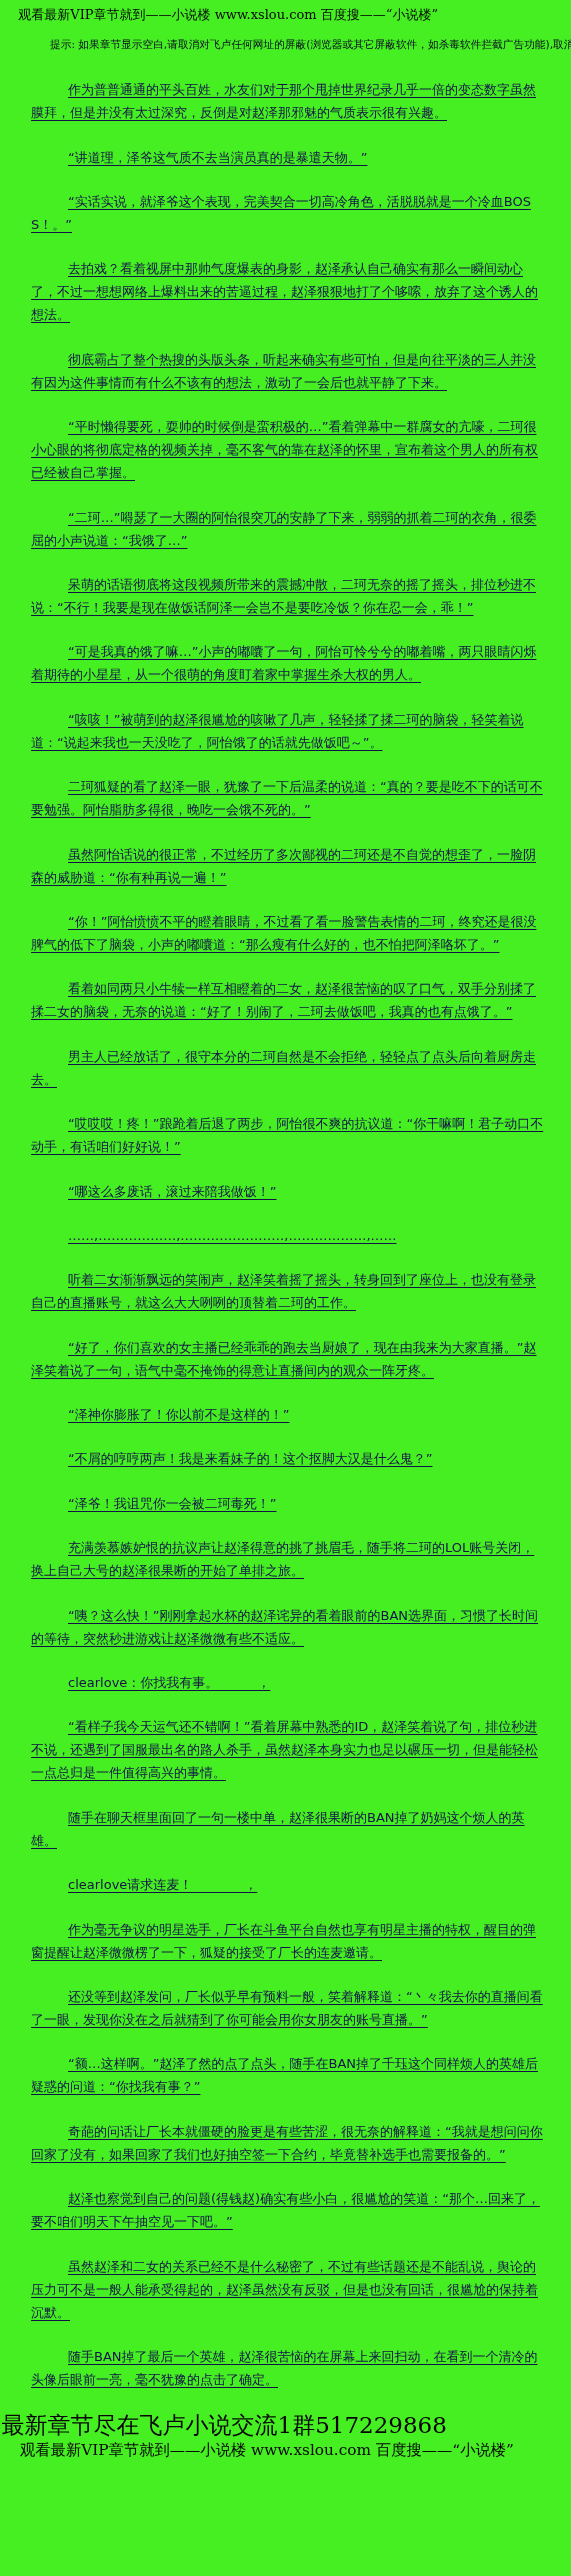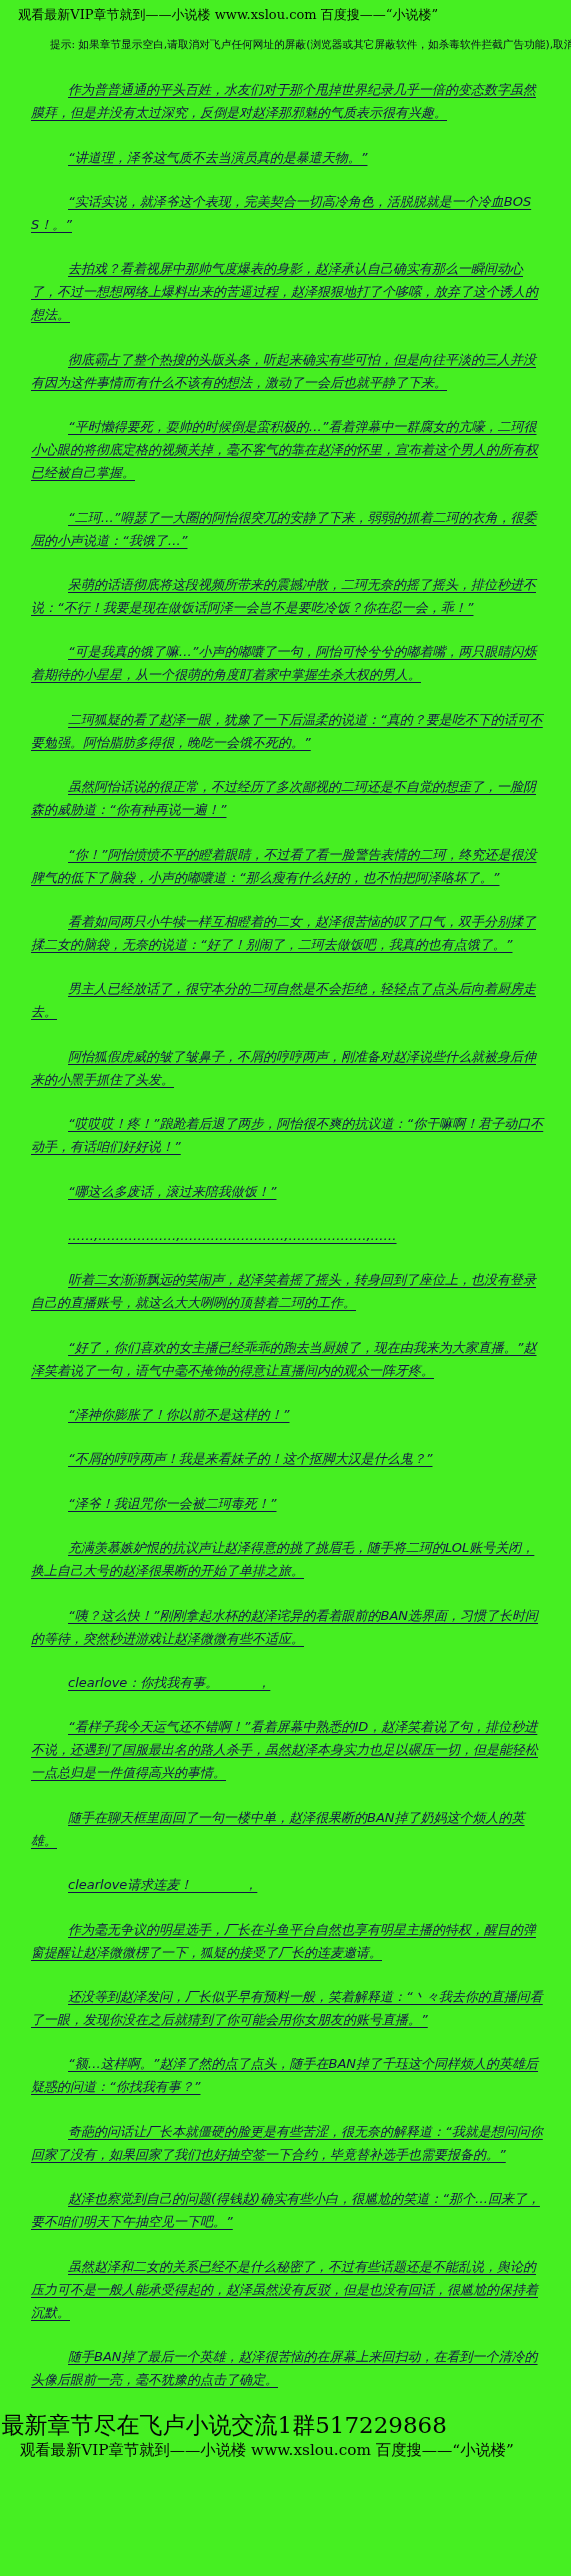--- a/index.html
+++ b/index.html
@@ -30,21 +30,20 @@
     margin: 13.7px 0 0 50px;
     font-size: 10.7px;
     line-height: 13px;
     color: #0a0a20;
     white-space: nowrap;
     overflow: hidden;
   }
   .content {
     margin-top: 27px;
     padding: 0 25px 0 31px;
-    font-style: italic;
   }
   .content p.para {
     margin: 21.4px 0;
     font-size: 13px;
     line-height: 23px;
     text-indent: 37px;
     color: #131347;
     text-decoration: underline;
     text-underline-offset: 3.1px;
     word-break: break-all;
@@ -80,26 +79,26 @@
   <div class="content">
       <p class="para">作为普普通通的平头百姓，水友们对于那个甩掉世界纪录几乎一倍的变态数字虽然膜拜，但是并没有太过深究，反倒是对赵泽那邪魅的气质表示很有兴趣。</p>
       <p class="para">“讲道理，泽爷这气质不去当演员真的是暴遣天物。”</p>
       <p class="para">“实话实说，就泽爷这个表现，完美契合一切高冷角色，活脱脱就是一个冷血BOSS！。”</p>
       <p class="para">去拍戏？看着视屏中那帅气度爆表的身影，赵泽承认自己确实有那么一瞬间动心了，不过一想想网络上爆料出来的苦逼过程，赵泽狠狠地打了个哆嗦，放弃了这个诱人的想法。</p>
       <p class="para">彻底霸占了整个热搜的头版头条，听起来确实有些可怕，但是向往平淡的三人并没有因为这件事情而有什么不该有的想法，激动了一会后也就平静了下来。</p>
       <p class="para">“平时懒得要死，耍帅的时候倒是蛮积极的…”看着弹幕中一群腐女的亢嚎，二珂很小心眼的将彻底定格的视频关掉，毫不客气的靠在赵泽的怀里，宣布着这个男人的所有权已经被自己掌握。</p>
       <p class="para">“二珂…”嘚瑟了一大圈的阿怡很突兀的安静了下来，弱弱的抓着二珂的衣角，很委屈的小声说道：“我饿了…”</p>
       <p class="para">呆萌的话语彻底将这段视频所带来的震撼冲散，二珂无奈的摇了摇头，排位秒进不说：“不行！我要是现在做饭话阿泽一会岂不是要吃冷饭？你在忍一会，乖！”</p>
       <p class="para">“可是我真的饿了嘛…”小声的嘟囔了一句，阿怡可怜兮兮的嘟着嘴，两只眼睛闪烁着期待的小星星，从一个很萌的角度盯着家中掌握生杀大权的男人。</p>
+      <p class="para">“咳咳！”被萌到的赵泽很尴尬的咳嗽了几声，轻轻揉了揉二珂的脑袋，轻笑着说道：“说起来我也一天没吃了，阿怡饿了的话就先做饭吧～”。</p>
       <p class="para">二珂狐疑的看了赵泽一眼，犹豫了一下后温柔的说道：“真的？要是吃不下的话可不要勉强。阿怡脂肪多得很，晚吃一会饿不死的。”</p>
       <p class="para">虽然阿怡话说的很正常，不过经历了多次鄙视的二珂还是不自觉的想歪了，一脸阴森的威胁道：“你有种再说一遍！”</p>
       <p class="para">“你！”阿怡愤愤不平的瞪着眼睛，不过看了看一脸警告表情的二珂，终究还是很没脾气的低下了脑袋，小声的嘟囔道：“那么瘦有什么好的，也不怕把阿泽咯坏了。”</p>
       <p class="para">看着如同两只小牛犊一样互相瞪着的二女，赵泽很苦恼的叹了口气，双手分别揉了揉二女的脑袋，无奈的说道：“好了！别闹了，二珂去做饭吧，我真的也有点饿了。”</p>
       <p class="para">男主人已经放话了，很守本分的二珂自然是不会拒绝，轻轻点了点头后向着厨房走去。</p>
-      <p class="para">阿怡狐假虎威的皱了皱鼻子，不屑的哼哼两声，刚准备对赵泽说些什么就被身后伸来的小黑手抓住了头发。</p>
       <p class="para">“哎哎哎！疼！”踉跄着后退了两步，阿怡很不爽的抗议道：“你干嘛啊！君子动口不动手，有话咱们好好说！”</p>
       <p class="para">“哪这么多废话，滚过来陪我做饭！”</p>
       <p class="para">……,………………,……………………,………………,……</p>
       <p class="para">听着二女渐渐飘远的笑闹声，赵泽笑着摇了摇头，转身回到了座位上，也没有登录自己的直播账号，就这么大大咧咧的顶替着二珂的工作。</p>
       <p class="para">“好了，你们喜欢的女主播已经乖乖的跑去当厨娘了，现在由我来为大家直播。”赵泽笑着说了一句，语气中毫不掩饰的得意让直播间内的观众一阵牙疼。</p>
       <p class="para">“泽神你膨胀了！你以前不是这样的！”</p>
       <p class="para">“不屑的哼哼两声！我是来看妹子的！这个抠脚大汉是什么鬼？”</p>
       <p class="para">“泽爷！我诅咒你一会被二珂毒死！”</p>
       <p class="para">充满羡慕嫉妒恨的抗议声让赵泽得意的挑了挑眉毛，随手将二珂的LOL账号关闭，换上自己大号的赵泽很果断的开始了单排之旅。</p>
       <p class="para">“咦？这么快！”刚刚拿起水杯的赵泽诧异的看着眼前的BAN选界面，习惯了长时间的等待，突然秒进游戏让赵泽微微有些不适应。</p>

